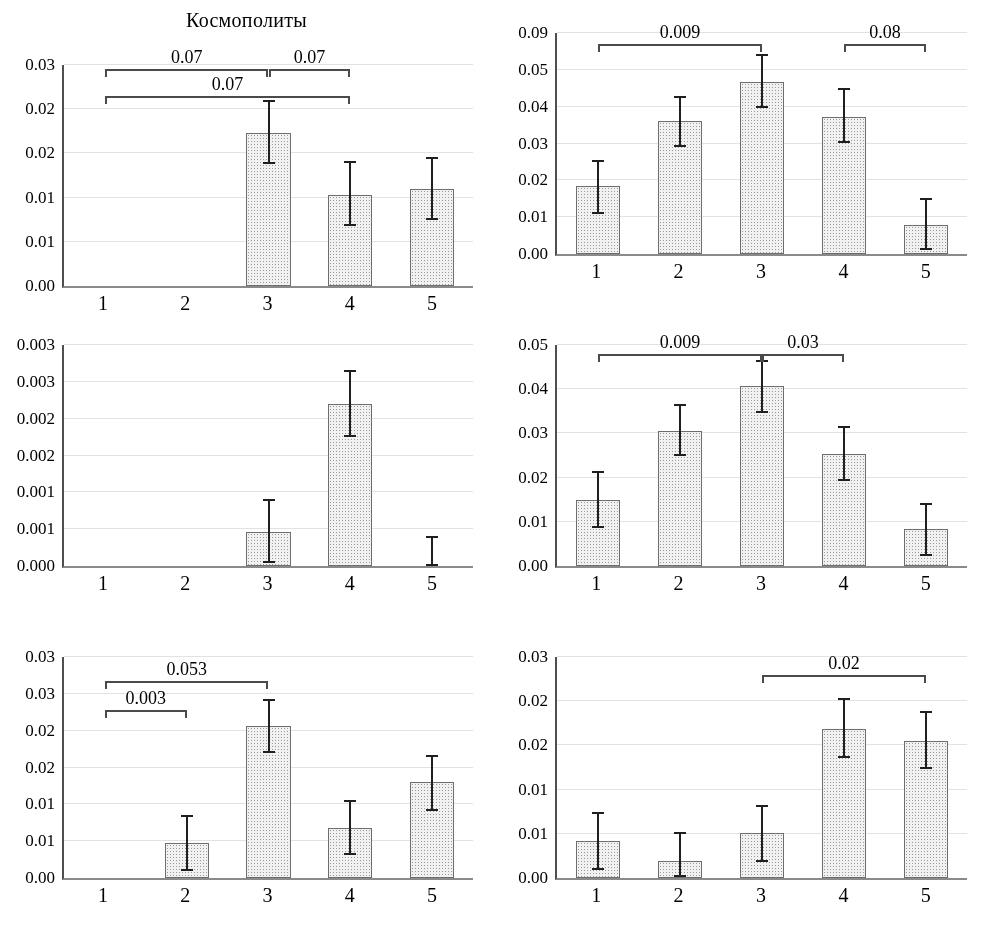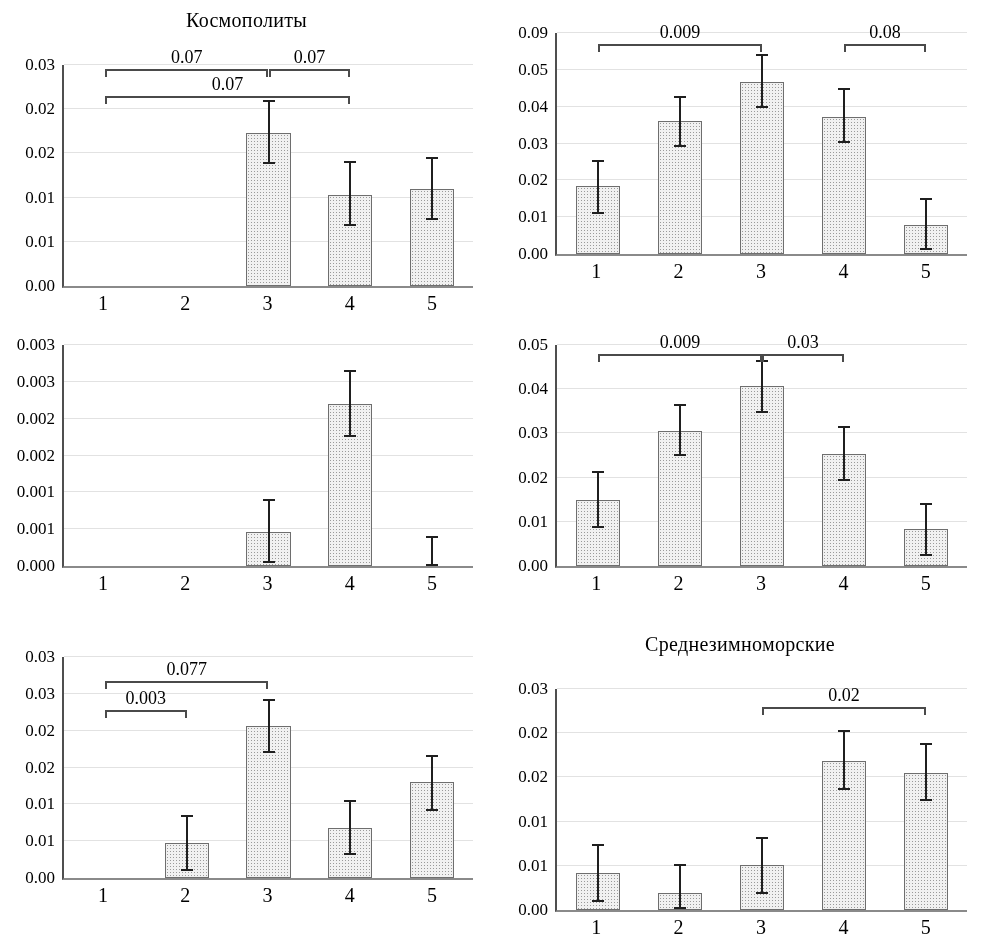--- a/index.html
+++ b/index.html
@@ -295,39 +295,38 @@
             <div class="err-cap" style="left: calc(50% - 6px); bottom: calc(57% - 1px);"></div>
             <div class="bar" style="left: 64.6%; width: 10.8%; height: 22.6667%;"></div>
             <div class="err-line" style="left: calc(70% - 1px); bottom: 11%; height: 23.6667%;"></div>
             <div class="err-cap" style="left: calc(70% - 6px); bottom: calc(34.6667% - 1px);"></div>
             <div class="err-cap" style="left: calc(70% - 6px); bottom: calc(11% - 1px);"></div>
             <div class="bar" style="left: 84.6%; width: 10.8%; height: 43.3333%;"></div>
             <div class="err-line" style="left: calc(90% - 1px); bottom: 30.6667%; height: 24.6667%;"></div>
             <div class="err-cap" style="left: calc(90% - 6px); bottom: calc(55.3333% - 1px);"></div>
             <div class="err-cap" style="left: calc(90% - 6px); bottom: calc(30.6667% - 1px);"></div>
             <div class="bracket" style="left: 10%; width: 40%; top: 11%;">
-              <div class="bracket-label">0.077</div>
+              <div class="bracket-label">0.053</div>
             </div>
             <div class="bracket" style="left: 10%; width: 20%; top: 24%;">
               <div class="bracket-label">0.003</div>
             </div>
           </div>
         <div class="xrow">
             <div class="xtick">1</div>
             <div class="xtick">2</div>
             <div class="xtick">3</div>
             <div class="xtick">4</div>
             <div class="xtick">5</div>
           </div>
       </div>
     </div>
   </section>
 
   <section class="panel">
-    <h3 class="chart-title">Среднезимноморские</h3>
     <div class="body">
       <div class="ycol">
           <div class="ytick" style="bottom: calc(0% - 10px);">0.00</div>
           <div class="ytick" style="bottom: calc(20% - 10px);">0.01</div>
           <div class="ytick" style="bottom: calc(40% - 10px);">0.01</div>
           <div class="ytick" style="bottom: calc(60% - 10px);">0.02</div>
           <div class="ytick" style="bottom: calc(80% - 10px);">0.02</div>
           <div class="ytick" style="bottom: calc(100% - 10px);">0.03</div>
         </div>
       <div class="plotcol">

